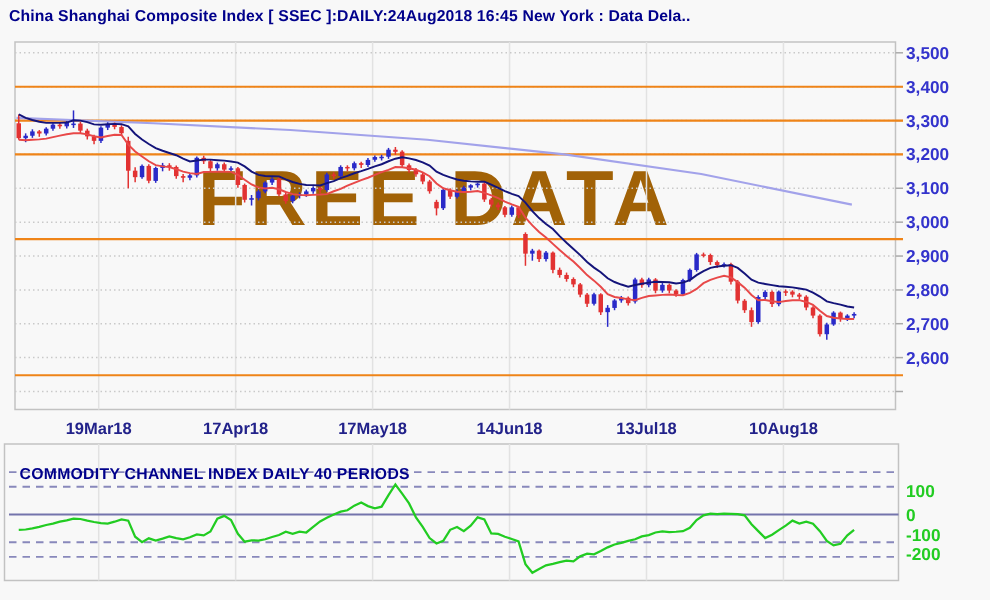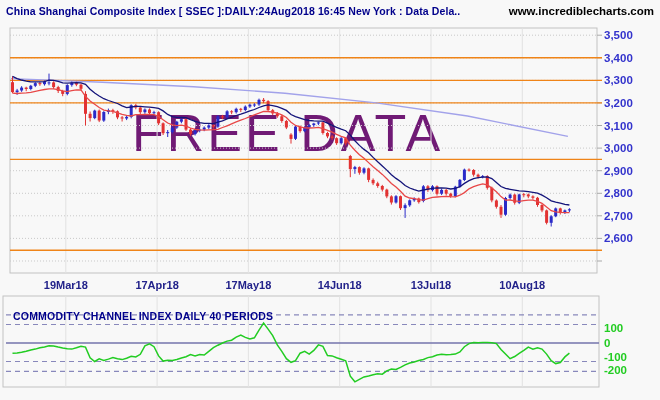--- a/index.html
+++ b/index.html
@@ -4,32 +4,31 @@
 <style>
   html,body{margin:0;padding:0;}
   body{width:660px;height:400px;position:relative;background:#f8f8f8;
        font-family:"Liberation Sans",sans-serif;overflow:hidden;}
   .titlebar{position:absolute;top:0;left:0;width:660px;height:22px;z-index:3;
             display:flex;justify-content:space-between;align-items:center;
             padding:0 6px;box-sizing:border-box;}
   .chart-title{color:#00008b;font-weight:bold;font-size:10.5px;letter-spacing:0.1px;white-space:nowrap;}
   .site{color:#000;font-weight:bold;font-size:11.5px;white-space:nowrap;}
   .watermark{position:absolute;left:132px;top:103px;z-index:1;
-             font-size:52px;font-weight:normal;color:#701a75;letter-spacing:3px;white-space:nowrap;}
+             font-size:52px;font-weight:bold;color:#a16207;letter-spacing:3px;white-space:nowrap;}
   #chart-svg{position:absolute;left:0;top:0;z-index:2;}
   .cci-title{position:absolute;left:13px;top:298px;z-index:3;
              color:#00008b;font-weight:bold;font-size:10.5px;letter-spacing:0.2px;white-space:nowrap;margin-top:12px;}
   text{font-family:"Liberation Sans",sans-serif;}
 </style>
 </head>
 <body>
 
 <div class="titlebar">
   <span class="chart-title">China Shanghai Composite Index [ SSEC ]:DAILY:24Aug2018 16:45 New York : Data Dela..</span>
-  <span class="site">www.incrediblecharts.com</span>
 </div>
 
 <div class="watermark">FREE DATA</div>
 
 <svg id="chart-svg" width="660" height="400" viewBox="0 0 660 400">
     <g>
 <rect x="10" y="28" width="587" height="245" fill="none" stroke="#c2c2c2"></rect>
 <rect x="3" y="296" width="596" height="91" fill="none" stroke="#c2c2c2"></rect>
     </g>
     <g stroke="#e2e2e2">

